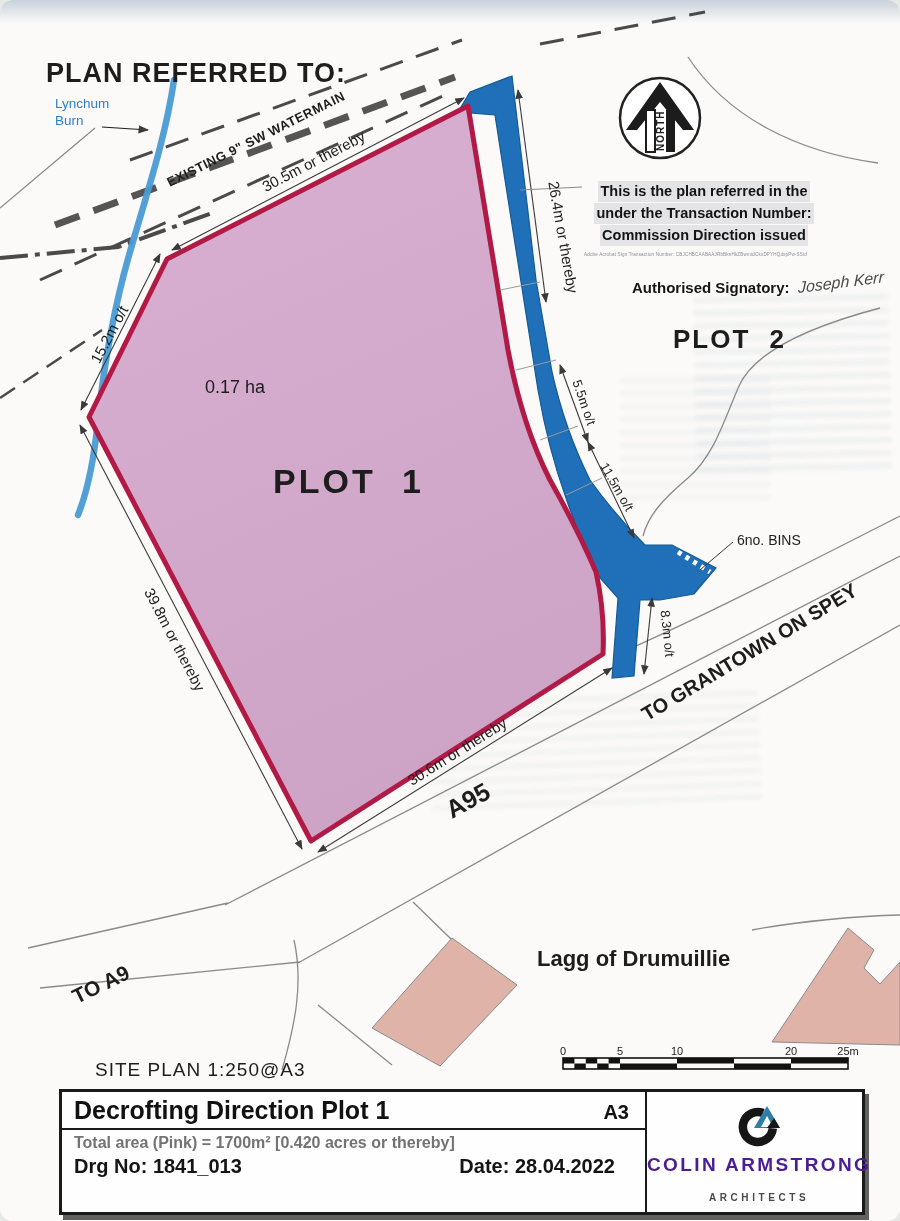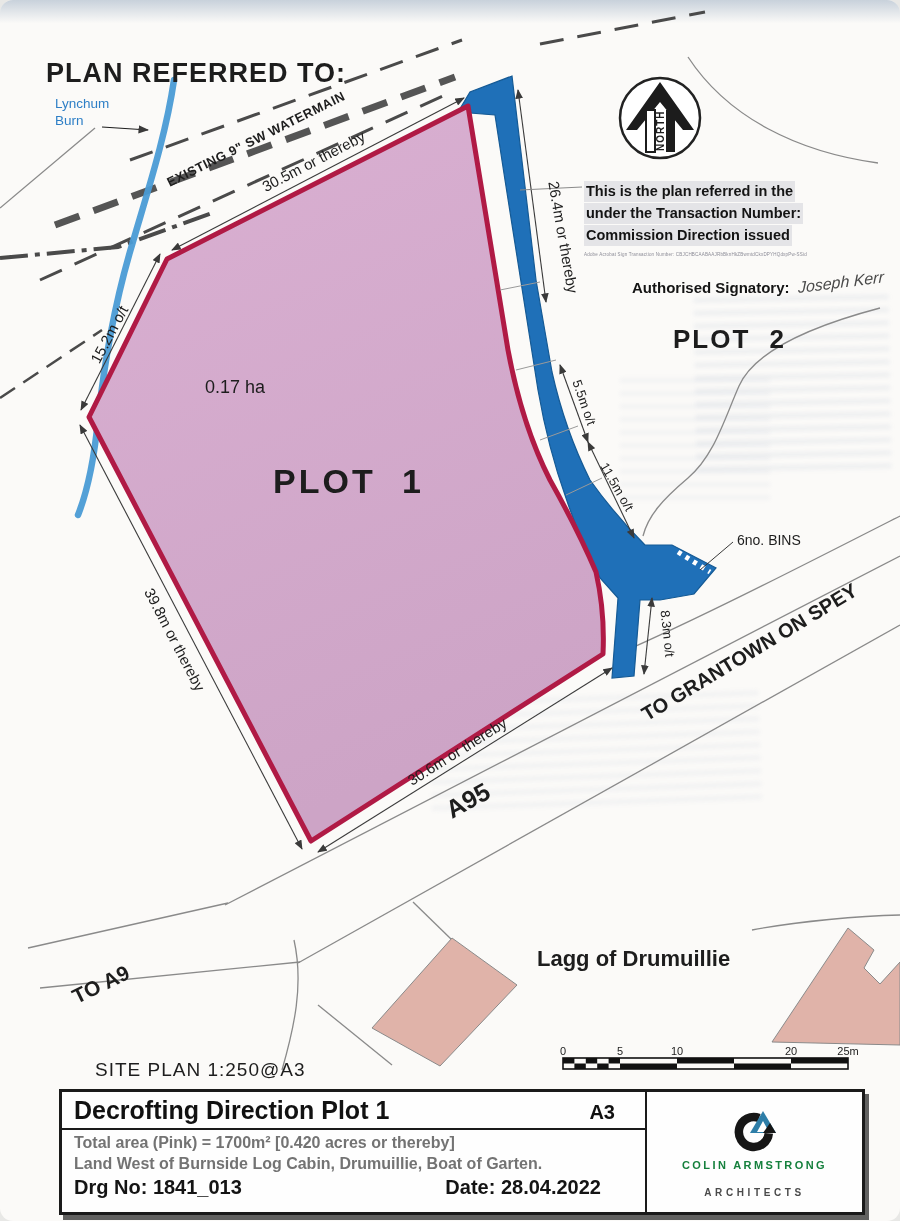--- a/index.html
+++ b/index.html
@@ -31,21 +31,21 @@
   .t-plot2{font-size:26px;font-weight:bold;letter-spacing:2px;word-spacing:10px;}
   .t-bins{font-size:14px;}
   .t-road{font-weight:bold;}
   .t-settlement{font-size:22px;font-weight:bold;}
   .t-siteplan{font-size:19px;letter-spacing:1px;}
   .t-scale{font-size:11px;}
   .t-north{font-size:10px;font-weight:bold;letter-spacing:1px;}
 
   
   .note{position:absolute;left:584px;top:180px;width:240px;}
-  .note-line{line-height:21px;}
+  .note-line{line-height:21px;text-align:center;}
   .note-line span{
     display:inline-block;background:#e4e4e7;color:#141414;
     font-weight:bold;font-size:14.5px;padding:0 2px;
   }
   .note-small{
     margin-top:6px;font-size:4.5px;color:#8b8b96;letter-spacing:.2px;
     white-space:nowrap;overflow:hidden;width:238px;
   }
   .note-sig{margin-top:22px;display:flex;align-items:baseline;gap:8px;}
   .sig-label{font-weight:bold;font-size:15px;color:#141414;white-space:nowrap;margin-left:48px;}
@@ -54,29 +54,29 @@
     transform:rotate(-7deg) skewX(-8deg);transform-origin:left bottom;white-space:nowrap;
   }
 
   
   .title-block{
     position:absolute;left:59px;top:1089px;width:800px;height:120px;
     background:#fefefe;border:3px solid #1a1a1a;
     box-shadow:4px 5px 0 rgba(45,45,45,.75);
     display:flex;
   }
-  .tb-left{width:585px;border-right:2px solid #1a1a1a;padding:4px 26px 2px 12px;box-sizing:border-box;}
+  .tb-left{width:585px;border-right:2px solid #1a1a1a;padding:4px 12px 2px 12px;box-sizing:border-box;}
   .tb-row1{display:flex;justify-content:space-between;align-items:baseline;padding-right:4px;}
   .tb-title{font-size:25px;font-weight:bold;color:#111;}
   .tb-sheet{font-size:20px;font-weight:bold;color:#111;}
   .tb-rule{border-top:2.5px solid #1a1a1a;margin:3px 0 4px -12px;width:583px;}
   .tb-line{font-size:16px;font-weight:bold;color:#737373;margin:3px 0;}
   .tb-row-last{display:flex;justify-content:space-between;font-size:20px;font-weight:bold;color:#141414;padding-right:18px;margin-top:3px;}
   .tb-logo{flex:1;display:flex;flex-direction:column;align-items:center;justify-content:center;padding-top:2px;}
-  .firm{font-size:11px;font-weight:bold;letter-spacing:2.4px;color:#15803d;margin-top:5px;white-space:nowrap;}
+  .firm{font-size:19px;font-weight:bold;letter-spacing:2.4px;color:#4c1d95;margin-top:5px;white-space:nowrap;}
   .firm-sub{font-size:10px;font-weight:bold;letter-spacing:3.6px;color:#4a4a4a;margin-top:16px;}
 </style>
 </head>
 <body>
 
 <div class="page">
 
   <div class="scan-band"></div>
   <div class="smudge" style="left:695px;top:295px;width:195px;height:175px;transform:rotate(-1deg);"></div>
   <div class="smudge" style="left:430px;top:690px;width:330px;height:115px;transform:rotate(-2deg);opacity:.4;"></div>
@@ -223,21 +223,20 @@
   </div>
 
   <div class="title-block">
     <div class="tb-left">
       <div class="tb-row1">
         <span class="tb-title">Decrofting Direction Plot 1</span>
         <span class="tb-sheet">A3</span>
       </div>
       <div class="tb-rule"></div>
       <div class="tb-line">Total area (Pink) = 1700m² [0.420 acres or thereby]</div>
-      <div class="tb-line">Land West of Burnside Log Cabin, Drumuillie, Boat of Garten.</div>
       <div class="tb-row-last">
         <span>Drg No: 1841_013</span>
         <span>Date: 28.04.2022</span>
       </div>
     </div>
     <div class="tb-logo">
       <svg width="46" height="46" viewBox="0 0 46 46">
         <path d="M 36.8 25.4 A 15 15 0 1 1 27.1 9.9" fill="none" stroke="#161616" stroke-width="8.5"></path>
         <polygon points="31,3 44,25 18,25" fill="#2e7ea8"></polygon>
         <polygon points="31,13 37,24 25,24" fill="#ffffff"></polygon>

